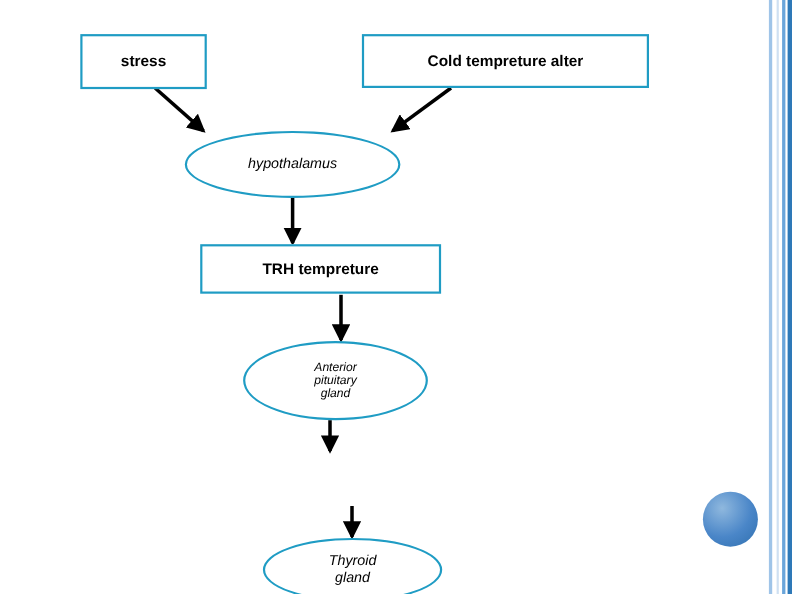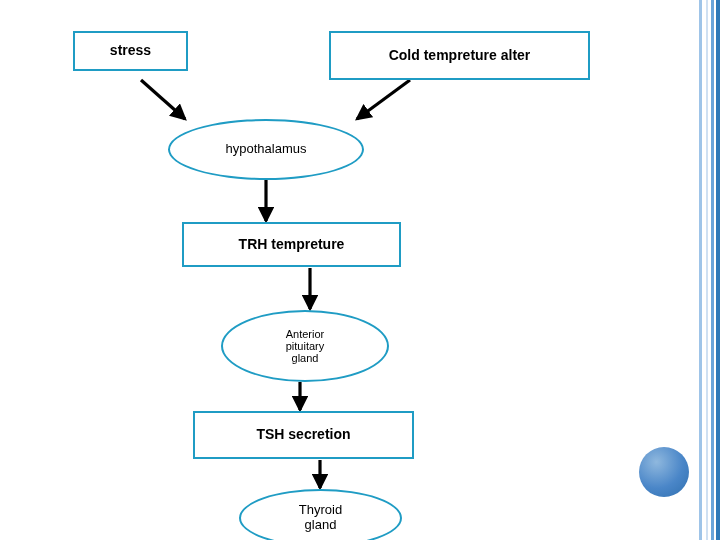--- a/index.html
+++ b/index.html
@@ -53,20 +53,21 @@
     color: #000000;
     background: #ffffff;
     line-height: 1.12;
   }
   .rect {
     border: 2px solid #1f9cc4;
   }
   .ellipse {
     border: 2px solid #1f9cc4;
     border-radius: 50%;
+    font-style: italic;
   }
   .bold { font-weight: bold; }
 
   
   #arrows {
     position: absolute;
     left: 0;
     top: 0;
     width: 720px;
     height: 540px;
@@ -98,30 +99,29 @@
 
     <line x1="266" y1="180" x2="266" y2="221" stroke="#000000" stroke-width="3.2" marker-end="url(#ah)"></line>
 
     <line x1="310" y1="268" x2="310" y2="309" stroke="#000000" stroke-width="3.2" marker-end="url(#ah)"></line>
 
     <line x1="300" y1="382" x2="300" y2="410" stroke="#000000" stroke-width="3.2" marker-end="url(#ah)"></line>
 
     <line x1="320" y1="460" x2="320" y2="488" stroke="#000000" stroke-width="3.2" marker-end="url(#ah)"></line>
   </svg>
 
-  <div class="node rect bold" style="left:73px; top:31px; width:115px; height:40px; font-size:14px;">stress</div>
+  <div class="node rect bold" style="left:73px; top:31px; width:115px; height:50px; font-size:14px;">stress</div>
 
   <div class="node rect bold" style="left:329px; top:31px; width:261px; height:49px; font-size:14px;">Cold tempreture alter</div>
 
   <div class="node ellipse" style="left:168px; top:119px; width:196px; height:61px; font-size:13px;">hypothalamus</div>
 
   <div class="node rect bold" style="left:182px; top:222px; width:219px; height:45px; font-size:14px;">TRH tempreture</div>
 
   <div class="node ellipse" style="left:221px; top:310px; width:168px; height:72px; font-size:11px; white-space:pre-line;">Anterior
 pituitary
 gland</div>
 
-  <div class="node rect bold" style="left:193px; top:411px; width:221px; height:48px; font-size:14px;">TSH secretion</div>
 
   <div class="node ellipse" style="left:239px; top:489px; width:163px; height:58px; font-size:13px; white-space:pre-line;">Thyroid
 gland</div>
 
 </div>
 
 </body></html>

